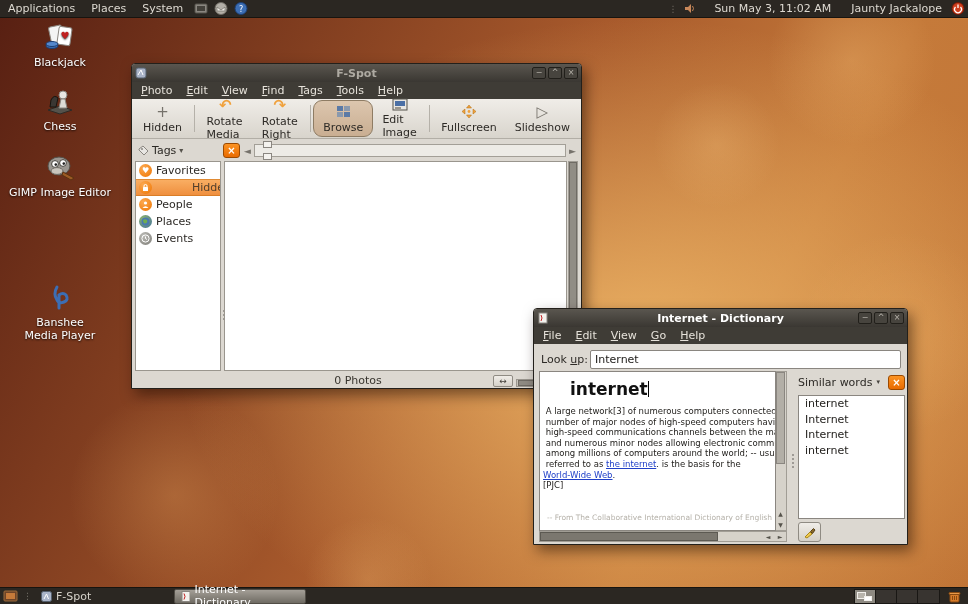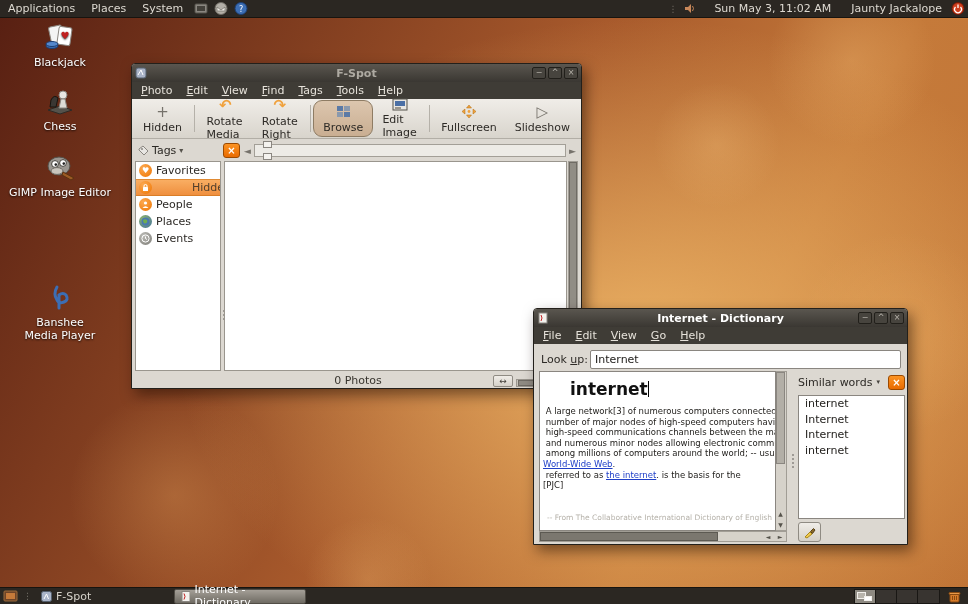--- a/index.html
+++ b/index.html
@@ -392,22 +392,22 @@
 
     <div class="defwrap">
       <div class="defpanel">
         <div class="headword"><span>internet</span><span class="caret"></span></div>
         <div class="defbody">
           <div> A large network[3] of numerous computers connected</div>
           <div> number of major nodes of high-speed computers havin</div>
           <div> high-speed communications channels between the ma</div>
           <div> and numerous minor nodes allowing electronic commu</div>
           <div> among millions of computers around the world; -- usua</div>
+          <div><span> referred to as </span><span class="dlink">the internet</span><span>. is the basis for the</span></div>
           <div><span class="dlink">World-Wide Web</span><span>.</span></div>
-          <div><span> referred to as </span><span class="dlink">the internet</span><span>. is the basis for the</span></div>
           <div>[PJC]</div>
         </div>
         <div class="dsource">-- From The Collaborative International Dictionary of English</div>
       </div>
       <div class="dvscroll">
         <div class="dvthumb"></div>
         <span class="stepv" style="bottom:11px;">▲</span>
         <span class="stepv" style="bottom:0;">▼</span>
       </div>
     </div>

